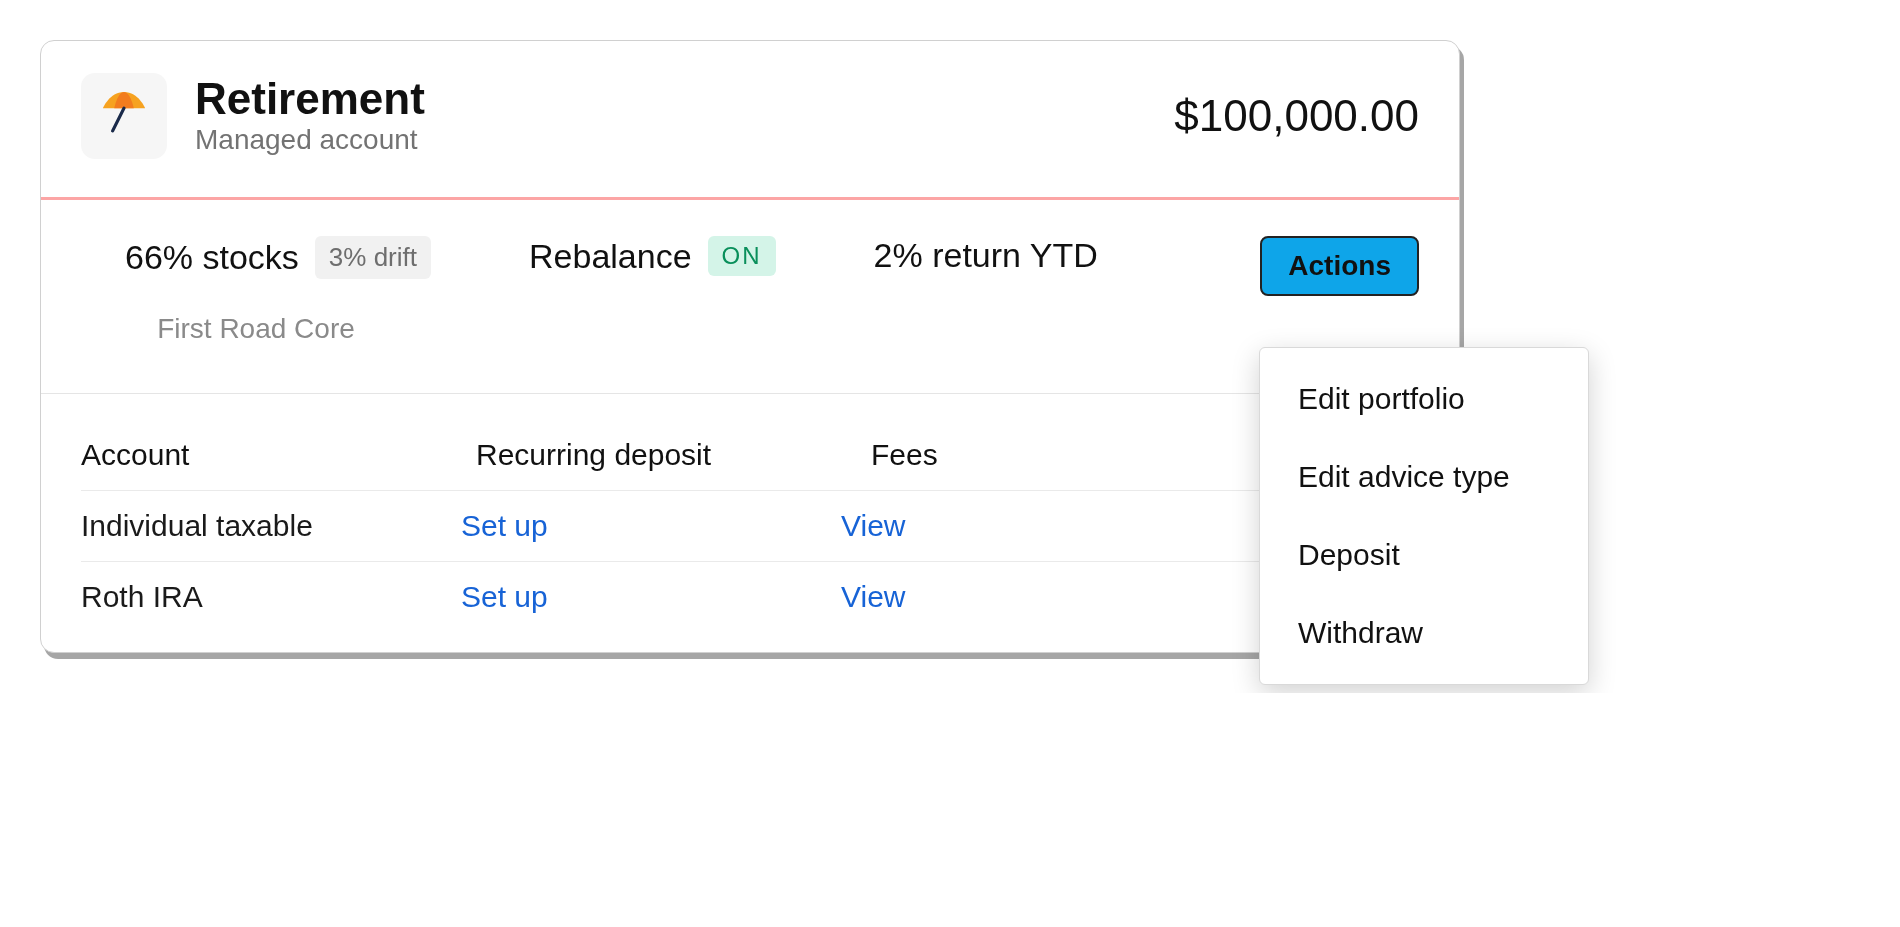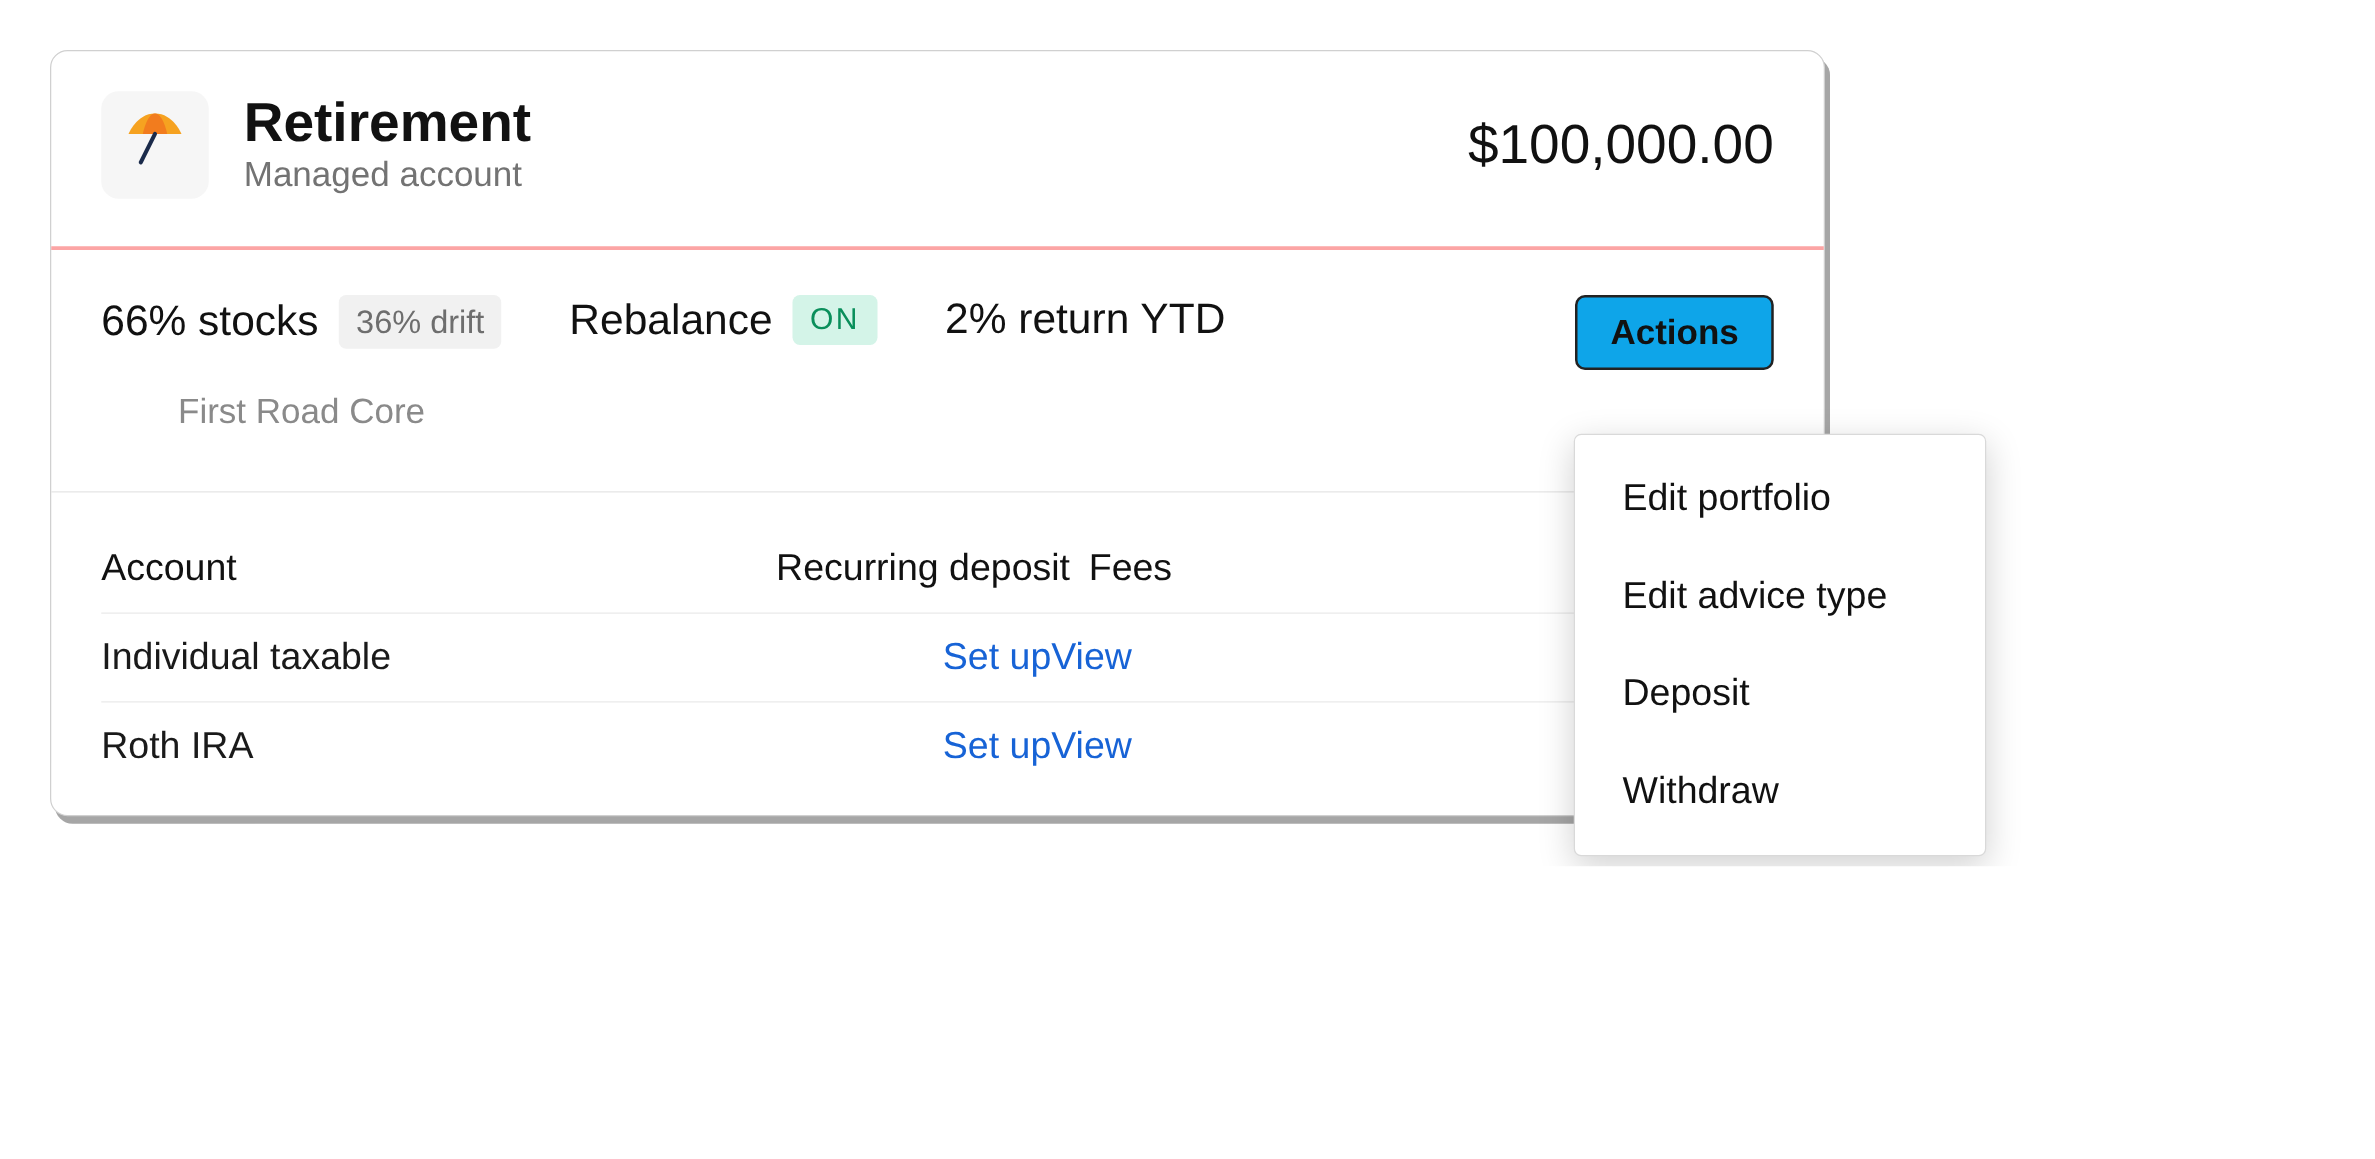--- a/index.html
+++ b/index.html
@@ -58,21 +58,21 @@
   }
   
   .metrics {
     display: flex;
     align-items: flex-start;
     padding: 36px 40px 48px 40px;
     border-bottom: 1px solid #e5e5e5;
     gap: 54px;
   }
   .metric { display: flex; flex-direction: column; }
-  .metric-line1 { display:flex; align-items:center; gap:16px; }
+  .metric-line1 { display:flex; align-items:center; gap:16px;margin-left:44px; }
   .metric-primary {
     font-size: 34px;
     font-weight: 500;
     color: #111;
   }
   .chip {
     display: inline-flex;
     align-items: center;
     background: #f1f1f1;
     color: #6e6e6e;
@@ -115,21 +115,21 @@
     display: flex;
     align-items: center;
     padding: 18px 0;
     border-bottom: 1px solid #eaeaea;
   }
   .trow.header { font-weight: 400; gap: 15px; }
   .trow.header .cell { color: #111; }
   .trow:last-child { border-bottom: none; }
   .cell { font-size: 30px; }
   .col-account { flex: 0 0 380px; }
-  .col-recurring { flex: 0 0 380px; text-align: right; }
+  .col-recurring { flex: 0 0 380px; }
   .col-fees { flex: 0 0 310px; }
   .col-balance { flex: 1; text-align: right; }
   .link {
     color: #1763d6;
     cursor: pointer;
   }
   
   .menu {
     position: absolute;
     top: 306px;
@@ -168,21 +168,21 @@
       <span class="title">Retirement</span>
       <span class="subtitle">Managed account</span>
     </div>
     <span class="balance">$100,000.00</span>
   </div>
 
   <div class="metrics">
     <div class="metric">
       <div class="metric-line1">
         <span class="metric-primary">66% stocks</span>
-        <span class="chip">36% drift</span>
+        <span class="chip">3% drift</span>
       </div>
       <span class="metric-sub">First Road Core</span>
     </div>
 
     <div class="metric">
       <div class="metric-line1">
         <span class="metric-primary">Rebalance</span>
         <span class="chip chip-on">ON</span>
       </div>
     </div>

